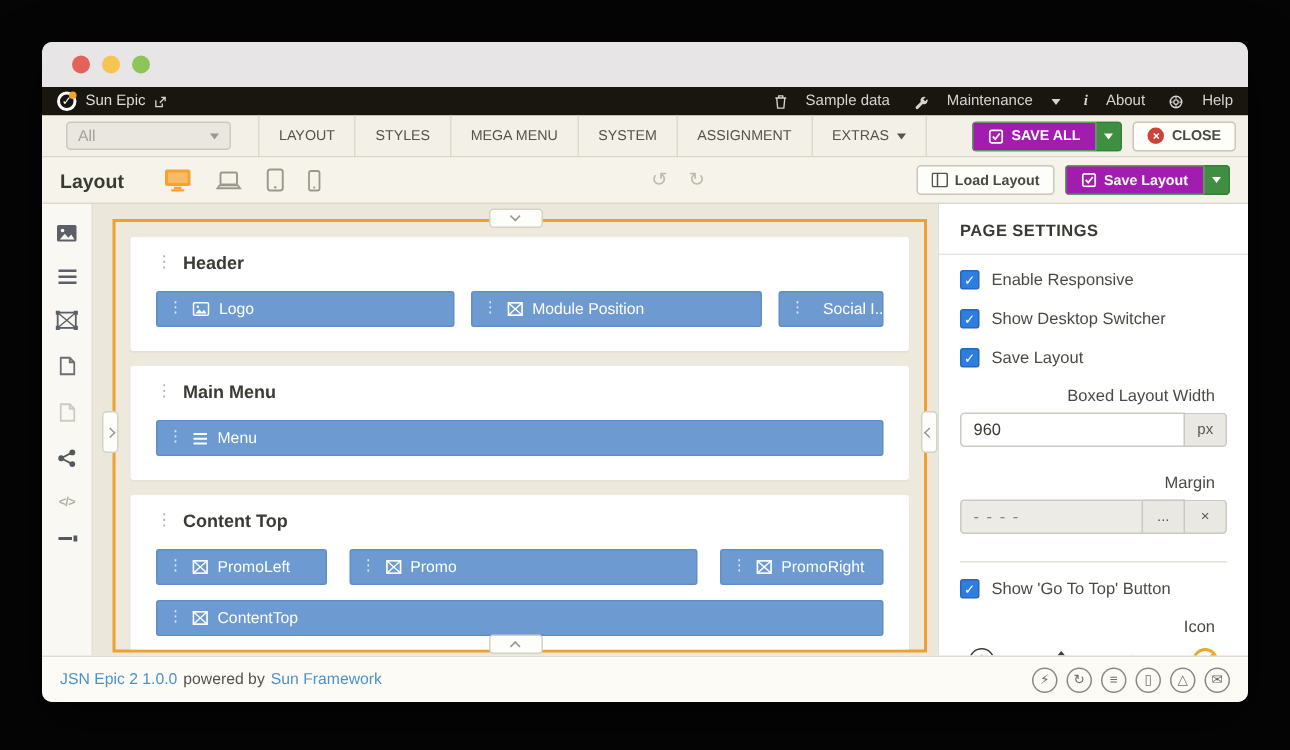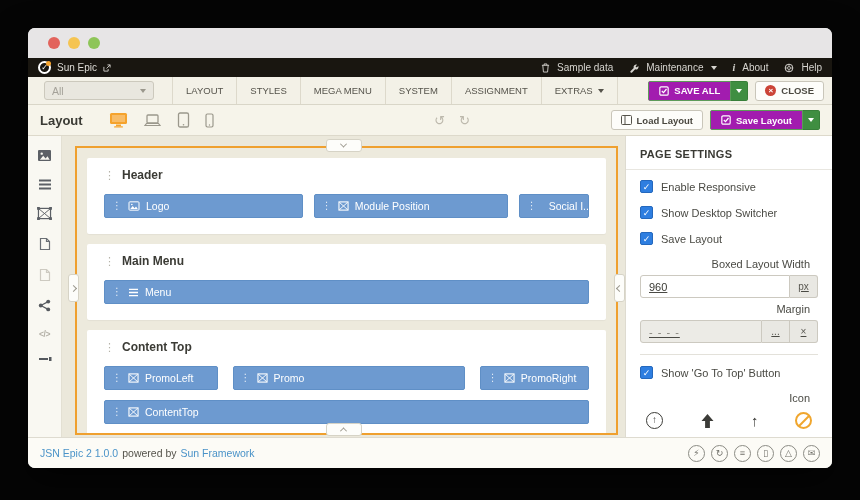--- a/index.html
+++ b/index.html
@@ -16,21 +16,21 @@
 
   
   .darkbar { height:19px; background:#191610; color:#dedcd6; display:flex; align-items:center;
              padding:0 10px; font-size:10px; flex:none; }
   .brand { display:flex; align-items:center; gap:6px; cursor:pointer; }
   .logo { position:relative; width:13px; height:13px; border:2px solid #fff; border-radius:50%;
           color:#fff; font-size:8px; line-height:9px; text-align:center; }
   .logo::after{ content:""; position:absolute; right:-2px; top:-2px; width:5px; height:5px;
                 border-radius:50%; background:#f5a32d; }
   .darkmenu { margin-left:auto; display:flex; align-items:center; gap:16px; }
-  .darkitem { display:flex; align-items:center; gap:7px; cursor:pointer; color:#d6d4cf; }
+  .darkitem { display:flex; align-items:center; gap:12px; cursor:pointer; color:#d6d4cf; }
   .darkitem svg { display:block; }
   .i-glyph { font-weight:bold; font-style:italic; font-family:"Liberation Serif",serif; font-size:10px; }
 
   
   .toolbar { height:28px; background:#f3f1e7; border-bottom:1px solid #d9d6c8; display:flex;
              align-items:center; padding:0 8px; flex:none; }
   .tpl-input { width:132px; height:19px; border:1px solid #c9c6ba; border-radius:3px; background:#fff;
                font-size:11px; color:#3a3a34; padding:0 7px; font-family:inherit; }
   .style-select { width:110px; height:19px; margin-left:8px; background:#e9e7df; border:1px solid #ccc9bd;
                   border-radius:3px; color:#a4a199; font-size:10.5px; display:flex; align-items:center;
@@ -107,21 +107,21 @@
   .panel { width:207px; background:#fff; border-left:1px solid #dedbd0; flex:none; font-size:11px;
            color:#4a4a44; overflow:hidden; }
   .panel-head { padding:12px 14px 9px; border-bottom:1px solid #e8e6e0; font-size:11px; font-weight:bold;
                 color:#3a3a34; letter-spacing:.3px; }
   .panel-body { padding:10px 14px 0; }
   .cb-row { display:flex; align-items:center; gap:8px; margin-bottom:13px; cursor:pointer; }
   .cb { width:13px; height:13px; background:#2e7ee0; border:1px solid #2468bd; border-radius:2px;
         color:#fff; font-size:9px; line-height:12px; text-align:center; flex:none; }
   .cb::after{ content:"✓"; }
   .plabel { color:#4a4a44; margin:2px 8px 5px;text-align:right; }
-  .igroup { display:flex; margin-bottom:5px;text-decoration:underline; }
+  .igroup { display:flex; margin-bottom:18px; }
   .igroup input { flex:1; min-width:0; height:23px; border:1px solid #ccc9c0; border-radius:3px 0 0 3px;
                   padding:0 8px; font-size:11px; color:#3a3a34; font-family:inherit; }
   .igroup input.disabled { background:#ecebe6; color:#86847d; letter-spacing:1px; }
   .addon { height:23px; border:1px solid #ccc9c0; border-left:none; background:#e9e8e3; color:#5a5952;
            font-size:10px; display:flex; align-items:center; justify-content:center; min-width:28px; }
   .addon:last-child { border-radius:0 3px 3px 0; }
   .addon.btn { cursor:pointer; }
   .pdivider { border-top:1px solid #e3e1da; margin:11px 0 11px; }
   .icon-row { display:flex; justify-content:space-between; align-items:center; padding:3px 6px 6px; }
   .icon-opt { cursor:pointer; display:flex; align-items:center; justify-content:center; }

